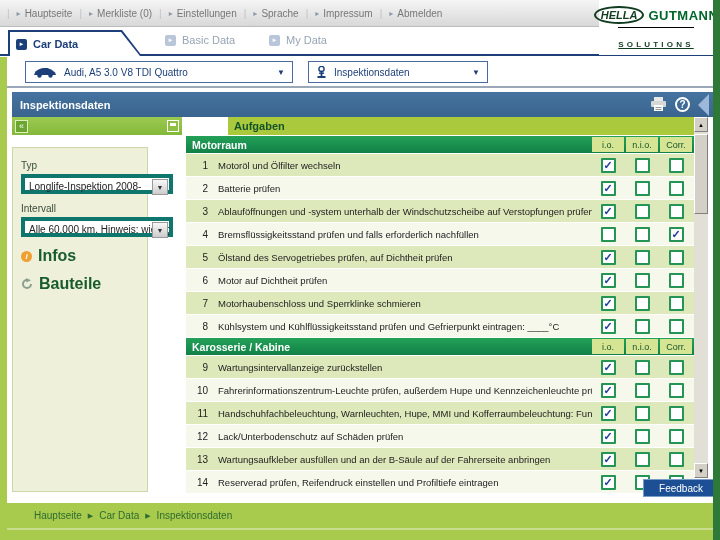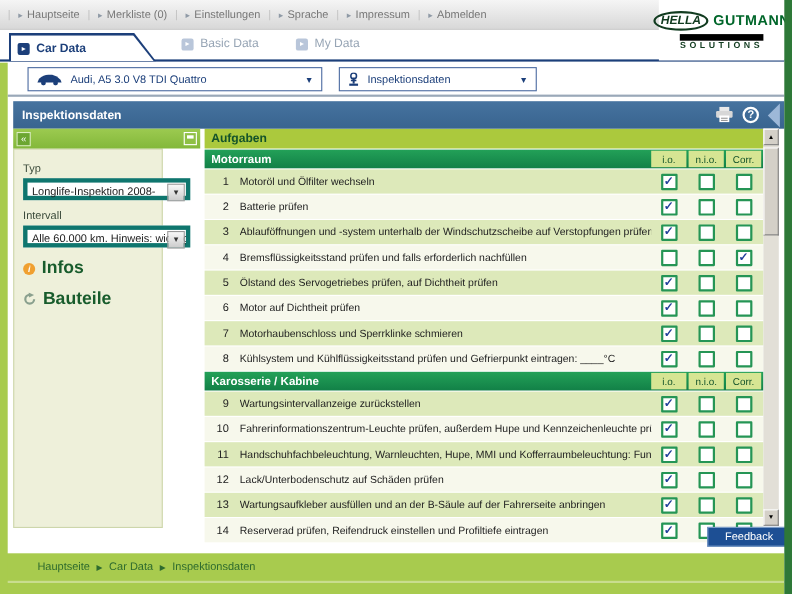--- a/index.html
+++ b/index.html
@@ -18,21 +18,21 @@
   .menu-item{display:flex;align-items:center;cursor:pointer;white-space:nowrap;}
   .menu-arrow{color:#8f9aa6;font-size:8px;margin-right:4px;}
   
   .logo{position:absolute;left:599px;top:0;width:114px;height:55px;background:#fff;
         display:flex;flex-direction:column;align-items:center;justify-content:center;z-index:5;}
   .logo-row{display:flex;align-items:center;gap:4px;}
   .hella{border:2px solid #123c20;border-radius:50%;padding:0 5px;font-weight:bold;
          font-style:italic;font-size:11px;color:#123c20;line-height:14px;}
   .gutmann{font-weight:bold;font-size:13px;color:#00662a;letter-spacing:.5px;}
   .solutions{font-size:8px;font-weight:bold;color:#123c20;letter-spacing:3.2px;
-             border-top:6px solid #000000;margin-top:3px;padding-top:0;}
+             border-top:1px solid #000000;margin-top:3px;padding-top:12px;text-decoration:underline;}
   
   .tab-underline{position:absolute;left:0;top:54px;width:713px;height:2px;background:#1c3f7a;z-index:4;}
   .tab-active-outer{position:absolute;left:8px;top:30px;width:134px;height:26px;background:#1c3f7a;
         clip-path:polygon(0 0,114px 0,100% 100%,0 100%);z-index:6;}
   .tab-active-inner{position:absolute;left:2px;top:2px;width:130px;height:24px;background:#fff;
         clip-path:polygon(0 0,111px 0,100% 100%,0 100%);display:flex;align-items:center;padding-left:6px;box-sizing:border-box;}
   .tab-icon{width:11px;height:11px;border-radius:2px;display:inline-flex;align-items:center;justify-content:center;
         font-size:7px;color:#fff;margin-right:6px;flex:0 0 auto;}
   .tab-icon.on{background:#1c3f7a;}
   .tab-icon.off{background:#b9c6da;}
@@ -58,37 +58,37 @@
         border-right:11px solid #9db8d8;cursor:pointer;}
   
   .sb-header{position:absolute;left:12px;top:117px;width:170px;height:18px;
         background:linear-gradient(#9cca50,#83b83a);display:flex;align-items:center;
         justify-content:space-between;padding:0 3px;box-sizing:border-box;z-index:12;}
   .sb-collapse{width:13px;height:13px;background:#6ca631;border:1px solid #dcefc0;color:#fff;
         font-size:9px;line-height:11px;text-align:center;cursor:pointer;box-sizing:border-box;}
   .pin-icon{width:12px;height:12px;border:1px solid #fff;background:#8fc045;box-sizing:border-box;
         position:relative;cursor:pointer;}
   .pin-icon::after{content:"";position:absolute;left:2px;top:2px;width:6px;height:3px;background:#fff;}
-  .sidebar{position:absolute;left:12px;top:135px;width:136px;height:345px;background:#eef0da;
+  .sidebar{position:absolute;left:12px;top:147px;width:136px;height:345px;background:#eef0da;
         border:1px solid #cdd6ab;box-sizing:border-box;padding:12px 8px 0 8px;z-index:11;}
   .fld-label{font-size:10px;color:#3a4a3a;margin-bottom:3px;}
   .selectbox{position:relative;width:152px;height:20px;background:#fff;border:4px solid #0f766e;
         box-sizing:border-box;margin-bottom:9px;cursor:pointer;}
   .selectbox .sel-text{font-size:10px;color:#222;line-height:18px;padding:0 20px 0 4px;
         white-space:nowrap;overflow:hidden;display:block;}
   .sel-btn{position:absolute;right:1px;top:1px;width:16px;height:16px;
         background:linear-gradient(#f8f8f8,#cccccc);border:1px solid #9a9a9a;box-sizing:border-box;
         display:flex;align-items:center;justify-content:center;font-size:7px;color:#333;}
   .sb-link{display:flex;align-items:center;gap:6px;margin-top:10px;cursor:pointer;}
   .sb-link .lbl{font-size:16px;font-weight:bold;color:#185c2c;}
   .info-icon{width:11px;height:11px;border-radius:50%;background:#f0a030;color:#fff;font-size:8px;
         font-weight:bold;display:flex;align-items:center;justify-content:center;font-style:italic;}
   
   .tasklist{position:absolute;left:186px;top:117px;width:508px;z-index:11;}
-  .aufgaben-bar{height:18px;background:#abc93d;display:flex;align-items:center;}
+  .aufgaben-bar{height:18px;background:#abc93d;display:flex;align-items:center;margin-left:42px;}
   .aufgaben-bar span{font-size:11px;font-weight:bold;color:#14532a;padding-left:6px;}
   .section-bar{height:17px;background:linear-gradient(#23a158,#128047);display:flex;align-items:center;margin-top:1px;}
   .section-title{color:#fff;font-weight:bold;font-size:10.5px;padding-left:6px;flex:1;white-space:nowrap;}
   .cols{display:flex;gap:2px;width:100px;flex:0 0 100px;margin-right:2px;}
   .colcell{width:32px;height:15px;background:#d6e593;color:#14532a;font-size:9px;
         display:flex;align-items:center;justify-content:center;}
   .row{height:22px;display:flex;align-items:center;margin-top:1px;}
   .row.odd{background:#dde9ba;}
   .row.even{background:#f7f8ec;}
   .row-num{width:22px;text-align:right;margin-right:10px;font-size:10px;color:#222;flex:0 0 22px;}

